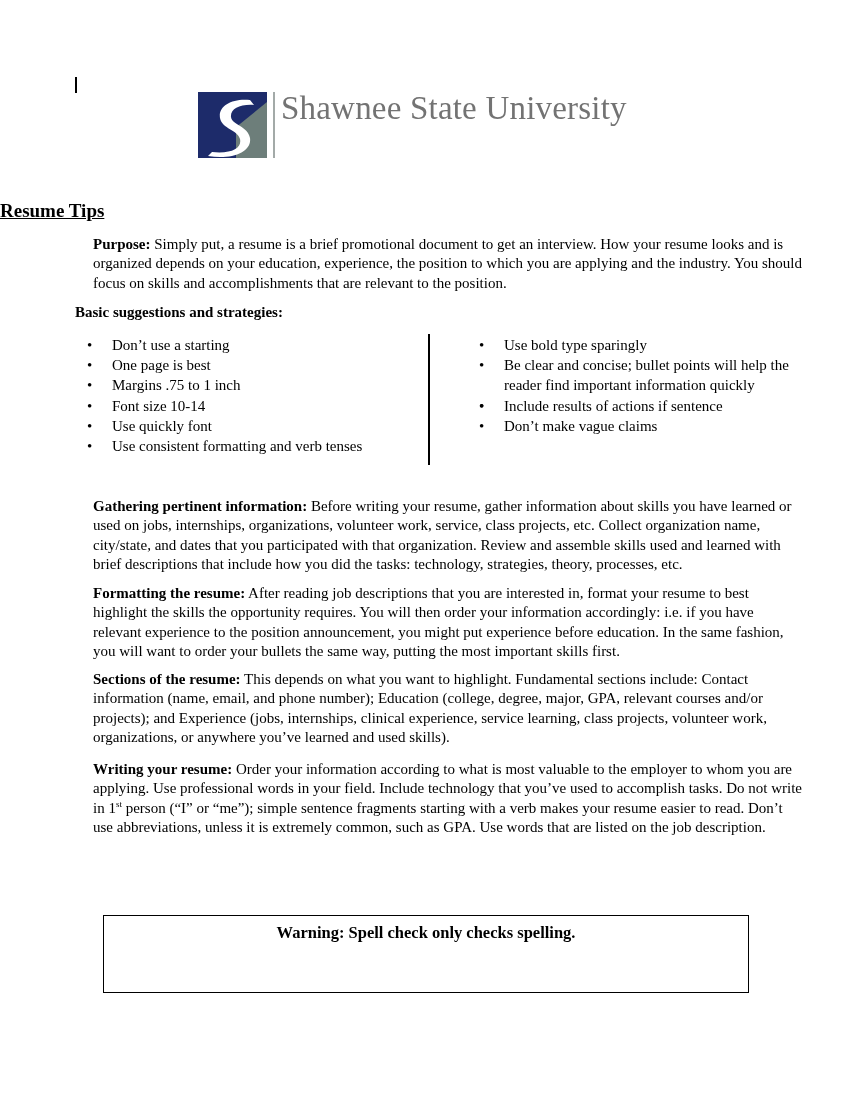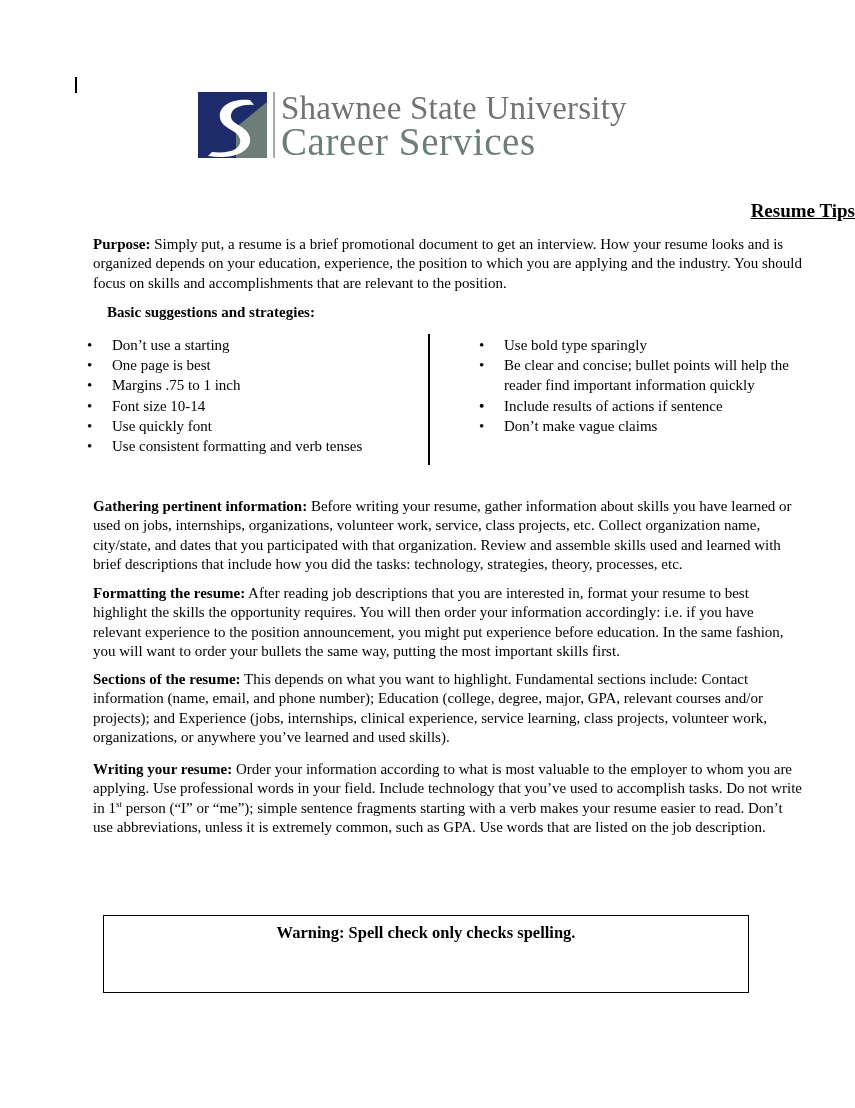--- a/index.html
+++ b/index.html
@@ -10,25 +10,25 @@
   .cursor { position: absolute; left: 75px; top: 77px; width: 1.5px; height: 16px; background: #000; }
 
   .logo { position: absolute; left: 198px; top: 92px; height: 66px; display: flex; align-items: stretch; }
   .logo-mark { width: 69px; height: 66px; position: relative; }
   .logo-mark svg { display: block; }
   .logo-sep { width: 2px; background: #a3aaa8; margin: 0 6px 0 6px; }
   .logo-text { display: flex; flex-direction: column; justify-content: space-between; padding-top: 0; }
   .logo-line1 { font-family: "Liberation Serif", serif; font-size: 33px; line-height: 32px; color: #737373; letter-spacing: 0.2px; white-space: nowrap; }
   .logo-line2 { font-family: "Liberation Serif", serif; font-size: 39px; line-height: 36px; color: #6d7e7a; letter-spacing: 0.6px; white-space: nowrap; }
 
-  .title { position: absolute; left: 0; width: 855px; top: 200px; text-align: right; font-weight: bold; font-size: 19px; text-decoration: underline; }
+  .title { position: absolute; left: 0; width: 855px; top: 200px; text-align: left; font-weight: bold; font-size: 19px; text-decoration: underline; }
 
   .para { position: absolute; left: 93px; width: 710px; font-size: 15px; line-height: 19.4px; }
   .para b { font-weight: bold; }
-  .heading { position: absolute; left: 75px; font-size: 15px; font-weight: bold; margin-left: 32px; }
+  .heading { position: absolute; left: 75px; font-size: 15px; font-weight: bold; }
 
   .cols { position: absolute; left: 75px; top: 334px; width: 710px; height: 132px; }
   .col { position: absolute; top: 0; list-style: none; margin: 0; padding: 0; font-size: 15px; line-height: 20.2px; }
   .col li { position: relative; padding-left: 37px; }
   .col li .bullet { position: absolute; left: 12px; top: 0; }
   .col-left { left: 0; top: 1px; }
   .col-right { left: 392px; top: 1px; width: 330px; }
   .col-divider { position: absolute; left: 353px; top: 0; width: 1.5px; height: 131px; background: #000; }
 
   .warning { position: absolute; left: 103px; top: 915px; width: 644px; height: 76px; border: 1.3px solid #000; text-align: center; font-weight: bold; font-size: 16.5px; }
@@ -46,21 +46,20 @@
     <svg width="69" height="66" viewBox="0 0 69 66">
       <rect x="0" y="0" width="69" height="66" fill="#6d7e7a"></rect>
       <polygon points="0,0 69,0 69,10 0,66" fill="#1d2b6a"></polygon>
       <rect x="0" y="0" width="38" height="66" fill="#1d2b6a"></rect>
       <path d="M52,8 C34,6 20,14 22,26 C24,37 40,38 42,47 C44,56 34,62 14,60 L10,64 C34,68 54,60 52,46 C50,34 34,33 33,25 C32,17 42,12 56,13 Z" fill="#ffffff"></path>
     </svg>
   </div>
   <div class="logo-sep"></div>
   <div class="logo-text">
     <div class="logo-line1">Shawnee State University</div>
-    <div class="logo-line2">Career Services</div>
   </div>
 </div>
 
 <div class="title">Resume Tips</div>
 
 <div class="para" style="top:235px;"><b>Purpose:</b><span> Simply put, a resume is a brief promotional document to get an interview. How your resume looks and is organized depends on your education, experience, the position to which you are applying and the industry. You should focus on skills and accomplishments that are relevant to the position.</span></div>
 
 <div class="heading" style="top:304px;">Basic suggestions and strategies:</div>
 
 <div class="cols">

